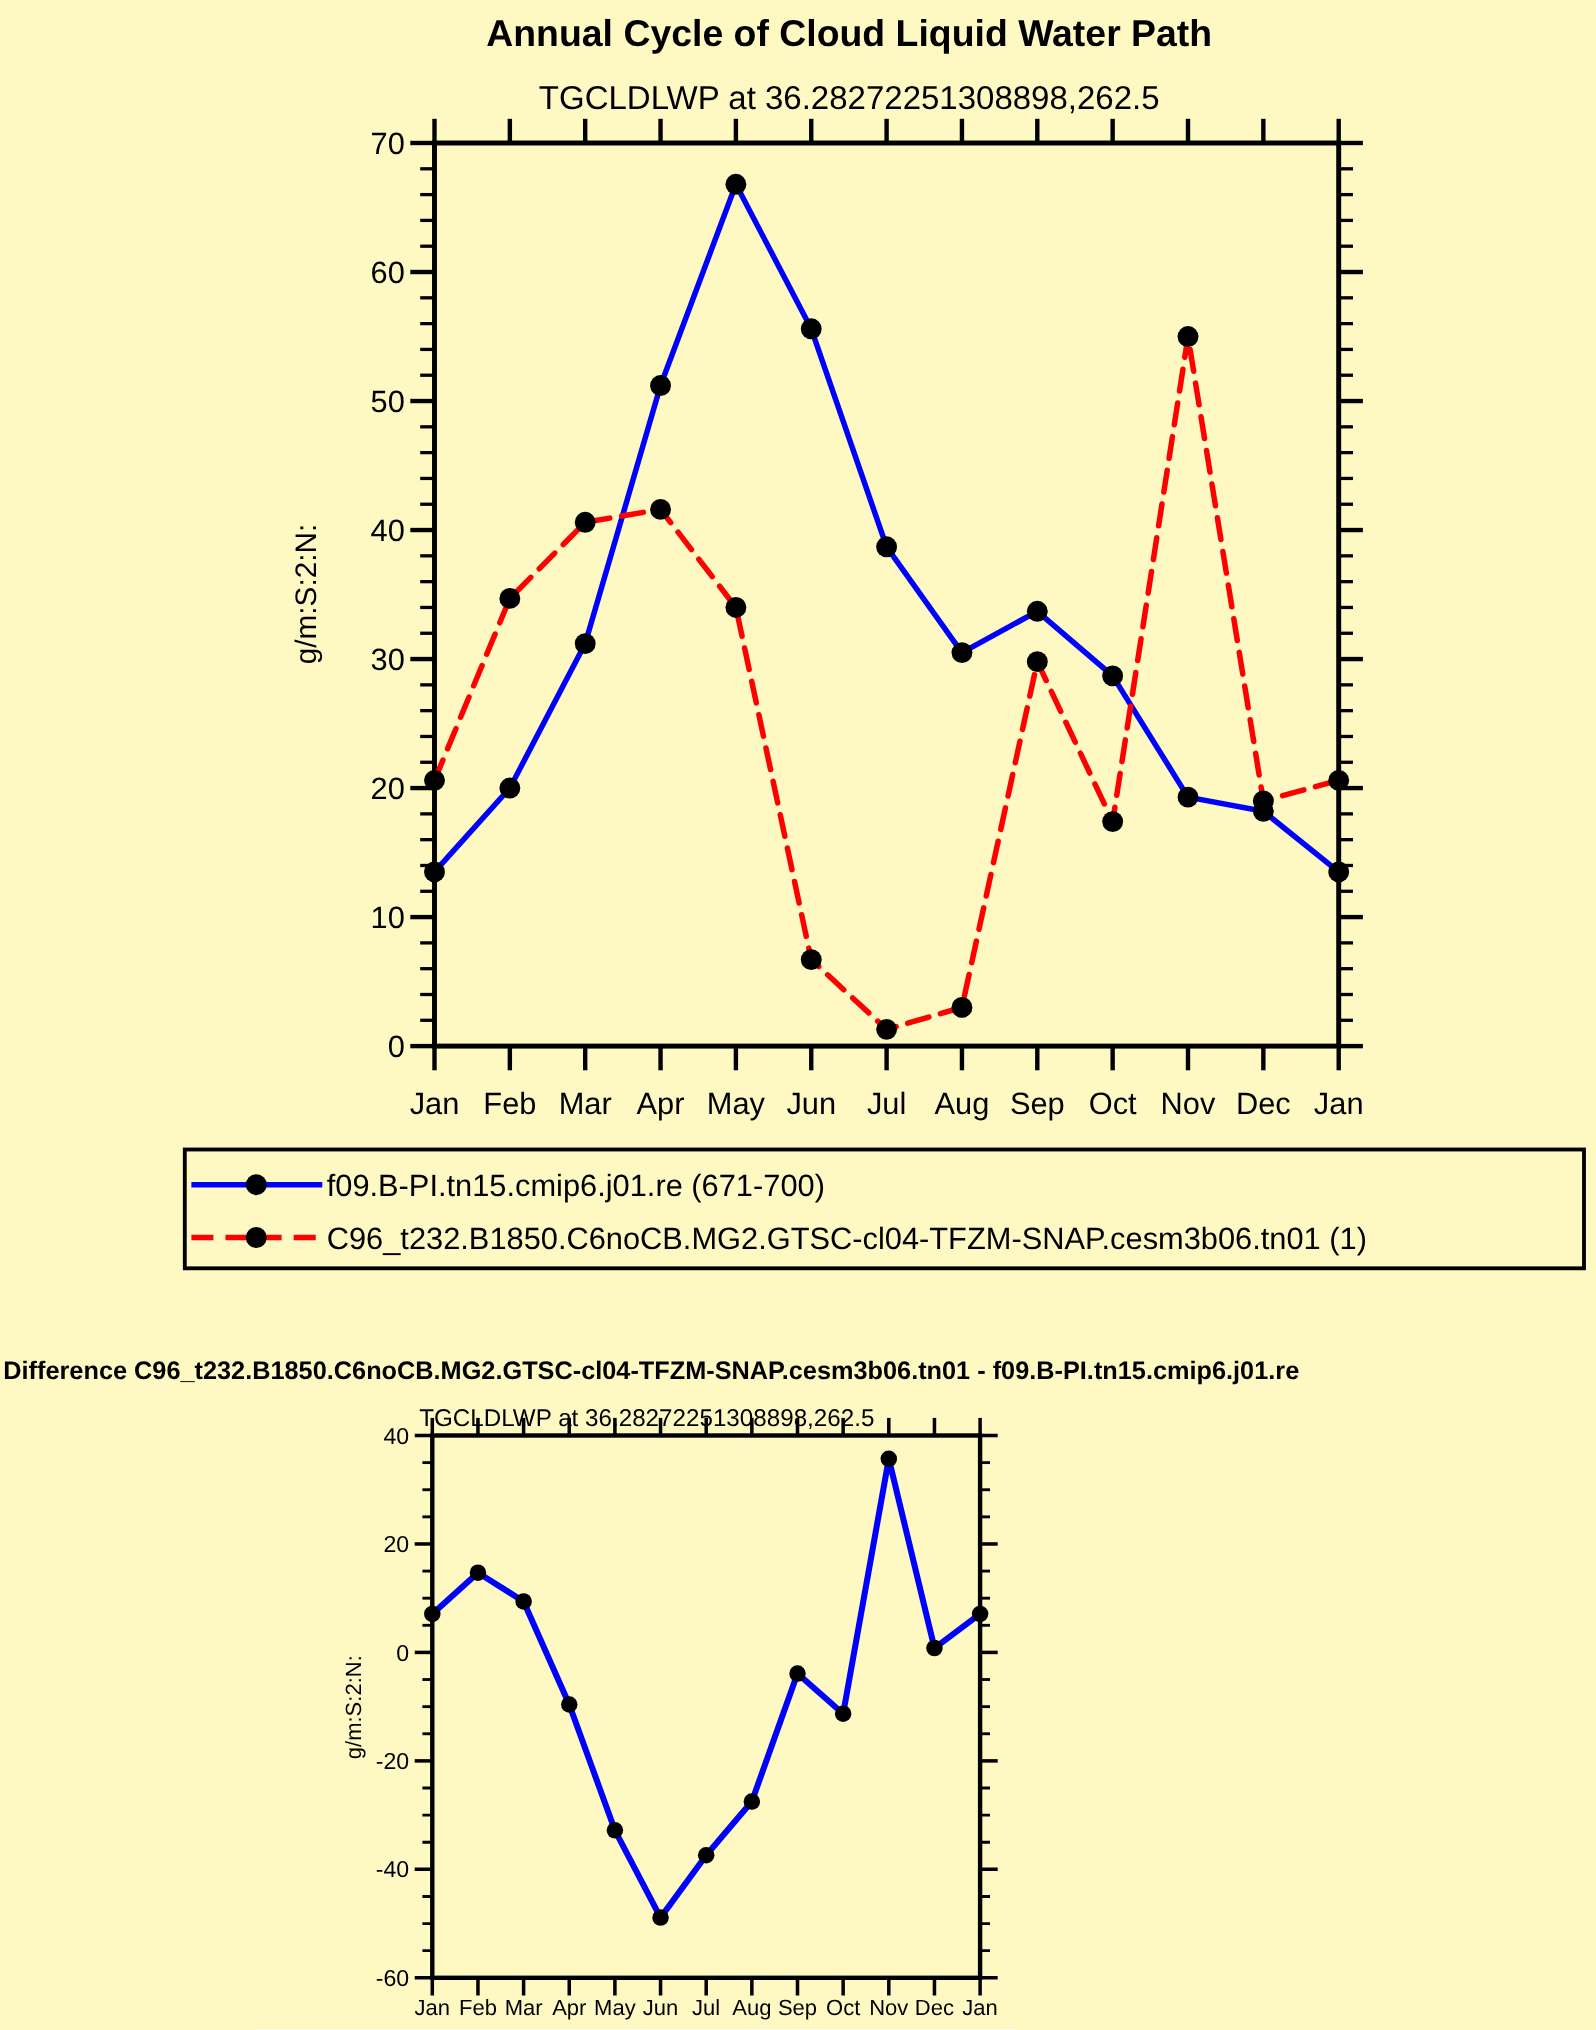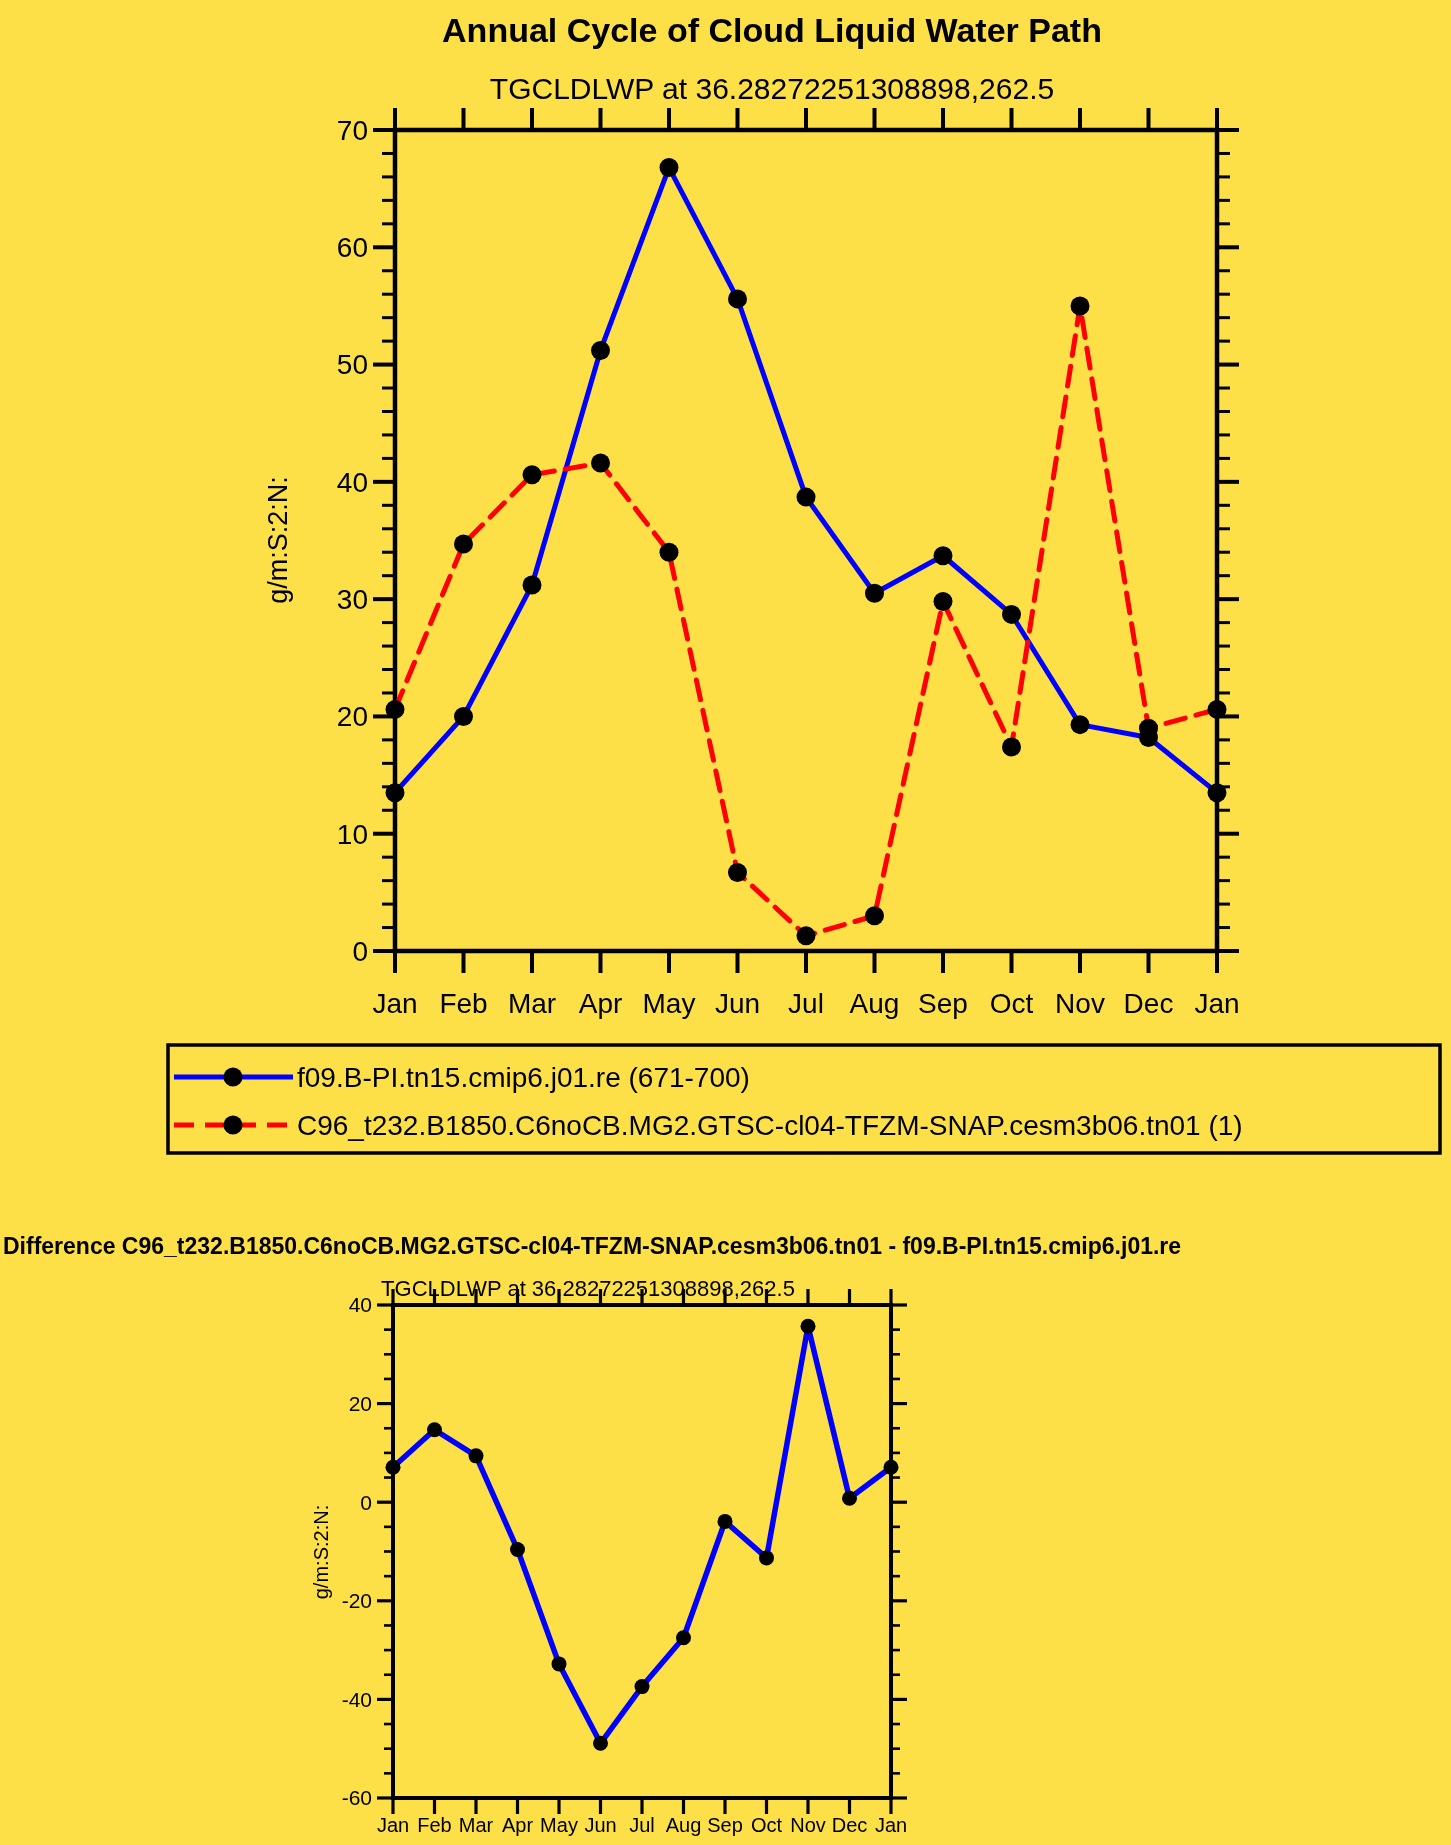--- a/index.html
+++ b/index.html
@@ -1,16 +1,16 @@
 <!DOCTYPE html>
 <html><head>
 <meta charset="utf-8">
 <style>
   html,body{margin:0;padding:0;background:#ffffff;}
-  .canvas{position:relative;width:1451px;height:1845px;background:#fde047;overflow:hidden;}
+  .canvas{position:relative;width:1451px;height:1845px;background:#fef9c3;overflow:hidden;}
   svg text{font-family:"Liberation Sans","DejaVu Sans",sans-serif;fill:#000000;}
   .t-main{font-size:34px;font-weight:bold;}
   .t-sub{font-size:30px;}
   .t-ylab{font-size:27px;}
   .t-leg{font-size:28px;}
   .t-diffhead{font-size:23px;font-weight:bold;}
   .t-diffsub{font-size:22px;}
   .t-diffylab{font-size:20px;}
   .legend-box{fill:none;stroke:#000000;stroke-width:3.5px;}
 </style>

